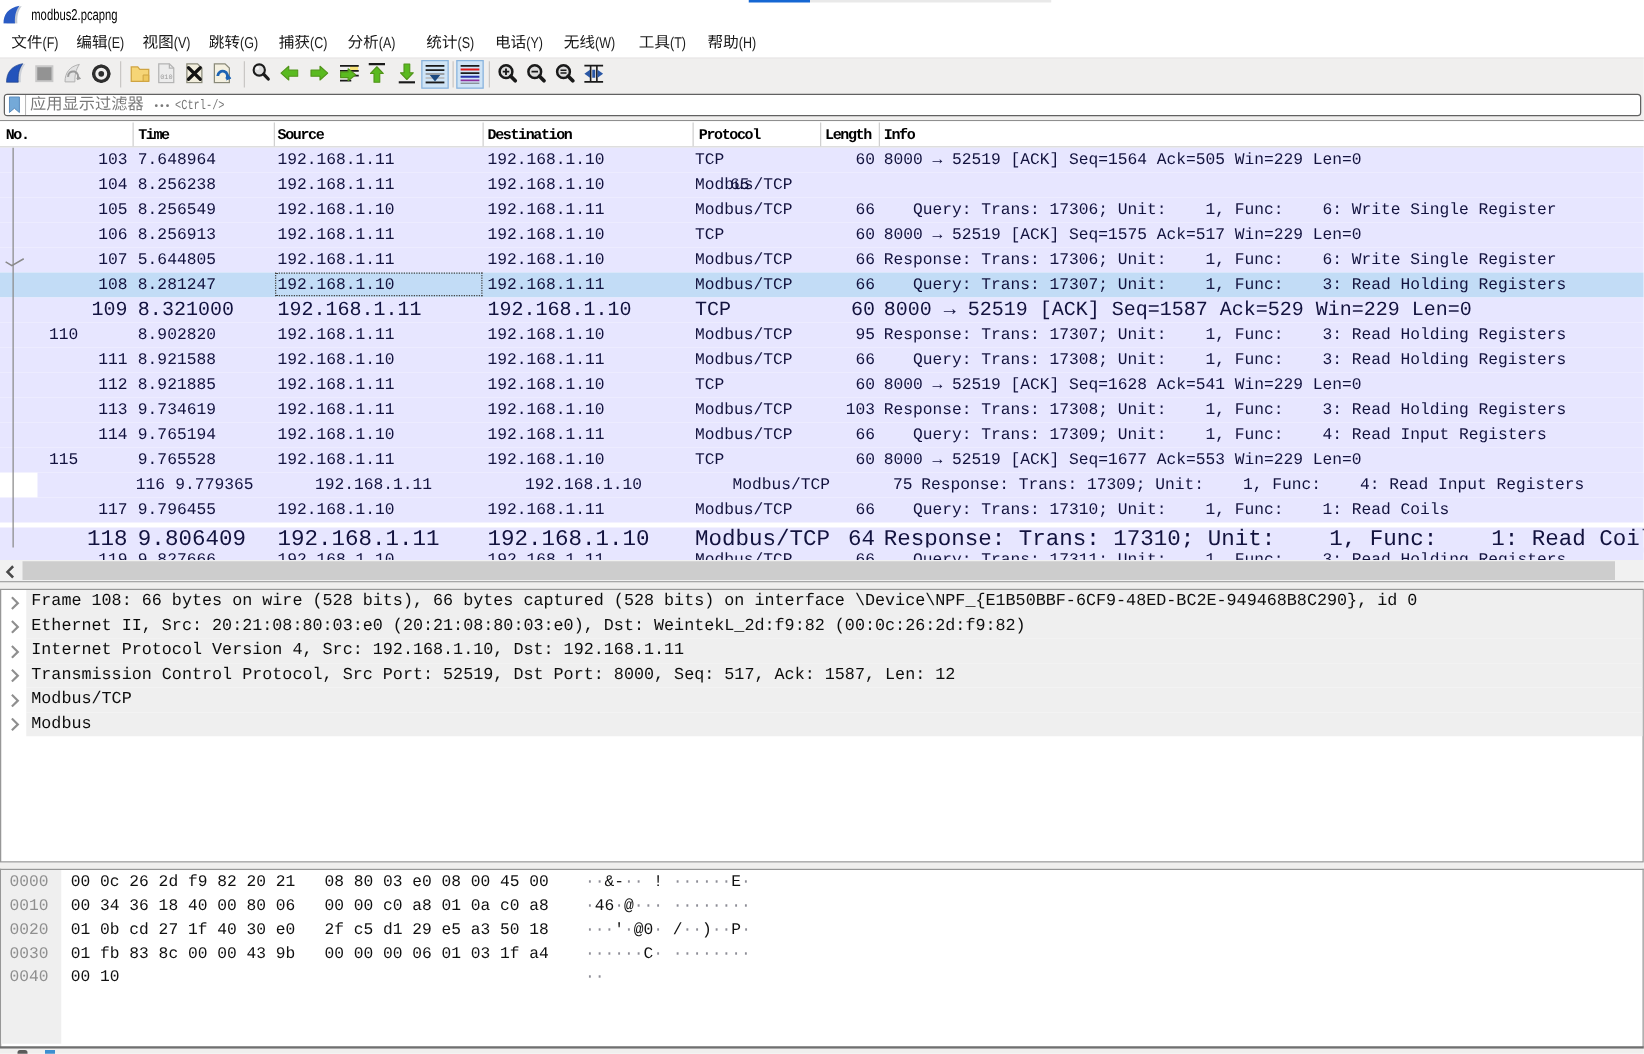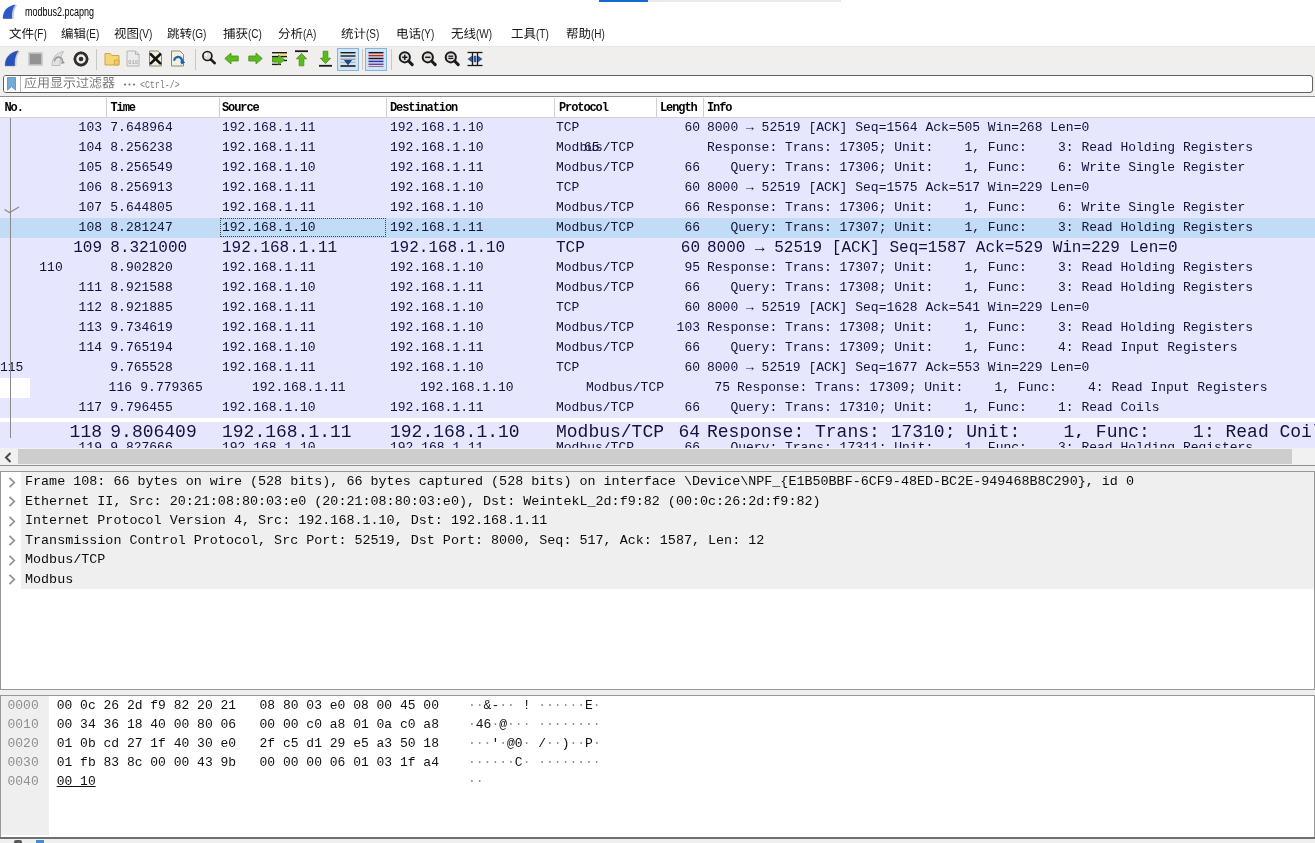--- a/index.html
+++ b/index.html
@@ -264,30 +264,29 @@
 <div style="position:absolute;left:656px;top:97.5px;width:1px;height:19px;background:#d0d0d0;"></div>
 <div style="position:absolute;left:703px;top:97.5px;width:1px;height:19px;background:#d0d0d0;"></div>
 <div style="position:absolute;left:0px;top:118px;width:1315px;height:330px;overflow:hidden;">
     <div style="position:absolute;left:0;top:0px;width:1315px;height:20px;background:#e7e6ff;font-size:13px;line-height:20px;color:#12123e;">
       <span class="mono" style="position:absolute;left:0;top:0;width:102px;text-align:right;display:inline-block">103</span>
       <span class="mono" style="position:absolute;left:110.3px;top:0">7.648964</span>
       <span class="mono" style="position:absolute;left:222px;top:0">192.168.1.11</span>
       <span class="mono" style="position:absolute;left:390px;top:0">192.168.1.10</span>
       <span class="mono" style="position:absolute;left:556px;top:0">TCP</span>
       <span class="mono" style="position:absolute;left:600px;top:0;width:100px;text-align:right;display:inline-block">60</span>
-      <span class="mono" style="position:absolute;left:707px;top:0">8000 → 52519 [ACK] Seq=1564 Ack=505 Win=268 Len=0</span>
+      <span class="mono" style="position:absolute;left:707px;top:0">8000 → 52519 [ACK] Seq=1564 Ack=505 Win=229 Len=0</span>
     </div>
     <div style="position:absolute;left:0;top:20px;width:1315px;height:20px;background:#e7e6ff;font-size:13px;line-height:20px;color:#12123e;">
       <span class="mono" style="position:absolute;left:0;top:0;width:102px;text-align:right;display:inline-block">104</span>
       <span class="mono" style="position:absolute;left:110.3px;top:0">8.256238</span>
       <span class="mono" style="position:absolute;left:222px;top:0">192.168.1.11</span>
       <span class="mono" style="position:absolute;left:390px;top:0">192.168.1.10</span>
       <span class="mono" style="position:absolute;left:556px;top:0">Modbus/TCP</span>
       <span class="mono" style="position:absolute;left:584px;top:0;width:100px;text-align:left;display:inline-block">65</span>
-      <span class="mono" style="position:absolute;left:707px;top:0">Response: Trans: 17305; Unit:    1, Func:    3: Read Holding Registers</span>
     </div>
     <div style="position:absolute;left:0;top:40px;width:1315px;height:20px;background:#e7e6ff;font-size:13px;line-height:20px;color:#12123e;">
       <span class="mono" style="position:absolute;left:0;top:0;width:102px;text-align:right;display:inline-block">105</span>
       <span class="mono" style="position:absolute;left:110.3px;top:0">8.256549</span>
       <span class="mono" style="position:absolute;left:222px;top:0">192.168.1.10</span>
       <span class="mono" style="position:absolute;left:390px;top:0">192.168.1.11</span>
       <span class="mono" style="position:absolute;left:556px;top:0">Modbus/TCP</span>
       <span class="mono" style="position:absolute;left:600px;top:0;width:100px;text-align:right;display:inline-block">66</span>
       <span class="mono" style="position:absolute;left:707px;top:0">   Query: Trans: 17306; Unit:    1, Func:    6: Write Single Register</span>
     </div>
@@ -366,21 +365,21 @@
     <div style="position:absolute;left:0;top:220px;width:1315px;height:20px;background:#e7e6ff;font-size:13px;line-height:20px;color:#12123e;">
       <span class="mono" style="position:absolute;left:0;top:0;width:102px;text-align:right;display:inline-block">114</span>
       <span class="mono" style="position:absolute;left:110.3px;top:0">9.765194</span>
       <span class="mono" style="position:absolute;left:222px;top:0">192.168.1.10</span>
       <span class="mono" style="position:absolute;left:390px;top:0">192.168.1.11</span>
       <span class="mono" style="position:absolute;left:556px;top:0">Modbus/TCP</span>
       <span class="mono" style="position:absolute;left:600px;top:0;width:100px;text-align:right;display:inline-block">66</span>
       <span class="mono" style="position:absolute;left:707px;top:0">   Query: Trans: 17309; Unit:    1, Func:    4: Read Input Registers</span>
     </div>
     <div style="position:absolute;left:0;top:240px;width:1315px;height:20px;background:#e7e6ff;font-size:13px;line-height:20px;color:#12123e;">
-      <span class="mono" style="position:absolute;left:0;top:0;width:102px;text-align:left;display:inline-block">115</span>
+      <span class="mono" style="position:absolute;left:0;top:0;width:102px;text-align:center;display:inline-block">115</span>
       <span class="mono" style="position:absolute;left:110.3px;top:0">9.765528</span>
       <span class="mono" style="position:absolute;left:222px;top:0">192.168.1.11</span>
       <span class="mono" style="position:absolute;left:390px;top:0">192.168.1.10</span>
       <span class="mono" style="position:absolute;left:556px;top:0">TCP</span>
       <span class="mono" style="position:absolute;left:600px;top:0;width:100px;text-align:right;display:inline-block">60</span>
       <span class="mono" style="position:absolute;left:707px;top:0">8000 → 52519 [ACK] Seq=1677 Ack=553 Win=229 Len=0</span>
     </div>
     <div style="position:absolute;left:0;top:260px;width:1315px;height:20px;background:#e7e6ff;font-size:13px;line-height:20px;color:#12123e;margin-left:30px;">
       <span class="mono" style="position:absolute;left:0;top:0;width:102px;text-align:right;display:inline-block">116</span>
       <span class="mono" style="position:absolute;left:110.3px;top:0">9.779365</span>
@@ -469,17 +468,17 @@
 <div class="mono" style="position:absolute;left:7.5px;top:715.3px;height:19px;font-size:13px;line-height:19px;color:#8f8f8f;">0010</div>
 <div class="mono" style="position:absolute;left:56.7px;top:715.3px;height:19px;font-size:13px;line-height:19px;color:#101010;">00 34 36 18 40 00 80 06   00 00 c0 a8 01 0a c0 a8</div>
 <div class="mono" style="position:absolute;left:468px;top:715.3px;height:19px;font-size:13px;line-height:19px;"><span style="color:#8d8d96">·</span><span style="color:#101010">46</span><span style="color:#8d8d96">·</span><span style="color:#101010">@</span><span style="color:#8d8d96">··· ········</span></div>
 <div class="mono" style="position:absolute;left:7.5px;top:734.3px;height:19px;font-size:13px;line-height:19px;color:#8f8f8f;">0020</div>
 <div class="mono" style="position:absolute;left:56.7px;top:734.3px;height:19px;font-size:13px;line-height:19px;color:#101010;">01 0b cd 27 1f 40 30 e0   2f c5 d1 29 e5 a3 50 18</div>
 <div class="mono" style="position:absolute;left:468px;top:734.3px;height:19px;font-size:13px;line-height:19px;"><span style="color:#8d8d96">···</span><span style="color:#101010">'</span><span style="color:#8d8d96">·</span><span style="color:#101010">@0</span><span style="color:#8d8d96">· </span><span style="color:#101010">/</span><span style="color:#8d8d96">··</span><span style="color:#101010">)</span><span style="color:#8d8d96">··</span><span style="color:#101010">P</span><span style="color:#8d8d96">·</span></div>
 <div class="mono" style="position:absolute;left:7.5px;top:753.3px;height:19px;font-size:13px;line-height:19px;color:#8f8f8f;">0030</div>
 <div class="mono" style="position:absolute;left:56.7px;top:753.3px;height:19px;font-size:13px;line-height:19px;color:#101010;">01 fb 83 8c 00 00 43 9b   00 00 00 06 01 03 1f a4</div>
 <div class="mono" style="position:absolute;left:468px;top:753.3px;height:19px;font-size:13px;line-height:19px;"><span style="color:#8d8d96">······</span><span style="color:#101010">C</span><span style="color:#8d8d96">· ········</span></div>
 <div class="mono" style="position:absolute;left:7.5px;top:772.3px;height:19px;font-size:13px;line-height:19px;color:#8f8f8f;">0040</div>
-<div class="mono" style="position:absolute;left:56.7px;top:772.3px;height:19px;font-size:13px;line-height:19px;color:#101010;text-decoration:underline;">00 10</div>
+<div class="mono" style="position:absolute;left:56.7px;top:772.3px;height:19px;font-size:13px;line-height:19px;color:#101010;">00 10</div>
 <div class="mono" style="position:absolute;left:468px;top:772.3px;height:19px;font-size:13px;line-height:19px;"><span style="color:#8d8d96">··</span></div>
 <div style="position:absolute;left:0px;top:837px;width:1315px;height:1.5px;background:#6f6f6f;"></div>
 <div style="position:absolute;left:0px;top:838.5px;width:1315px;height:4.5px;background:#f0efee;"></div>
 <div style="position:absolute;left:14px;top:840px;width:8px;height:3px;background:#5a5a5a;border-radius:2px 2px 0 0;"></div>
 <div style="position:absolute;left:36px;top:840px;width:8px;height:3px;background:#3e8fd0;"></div>
 </body></html>

